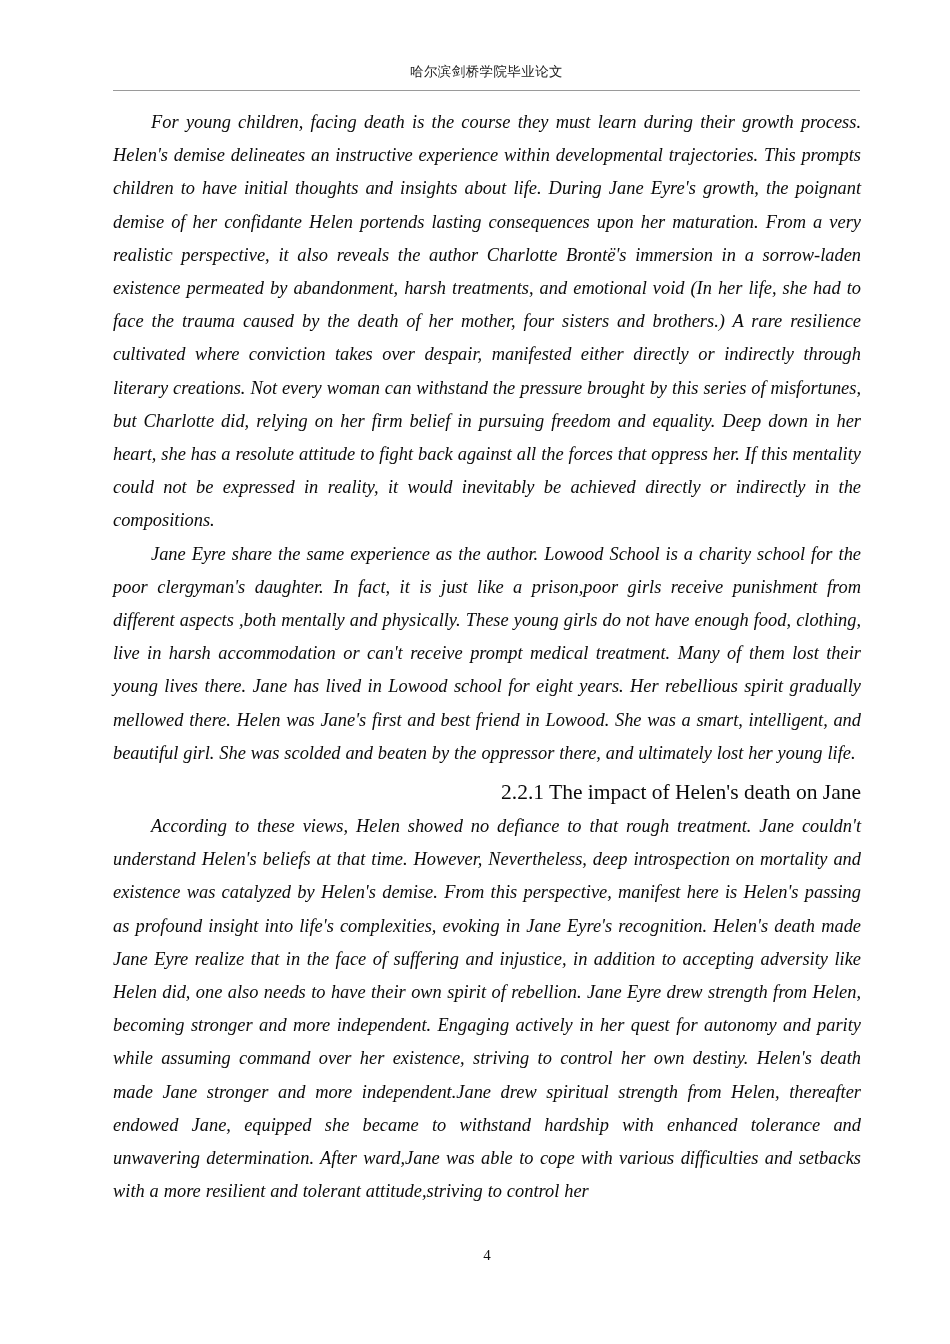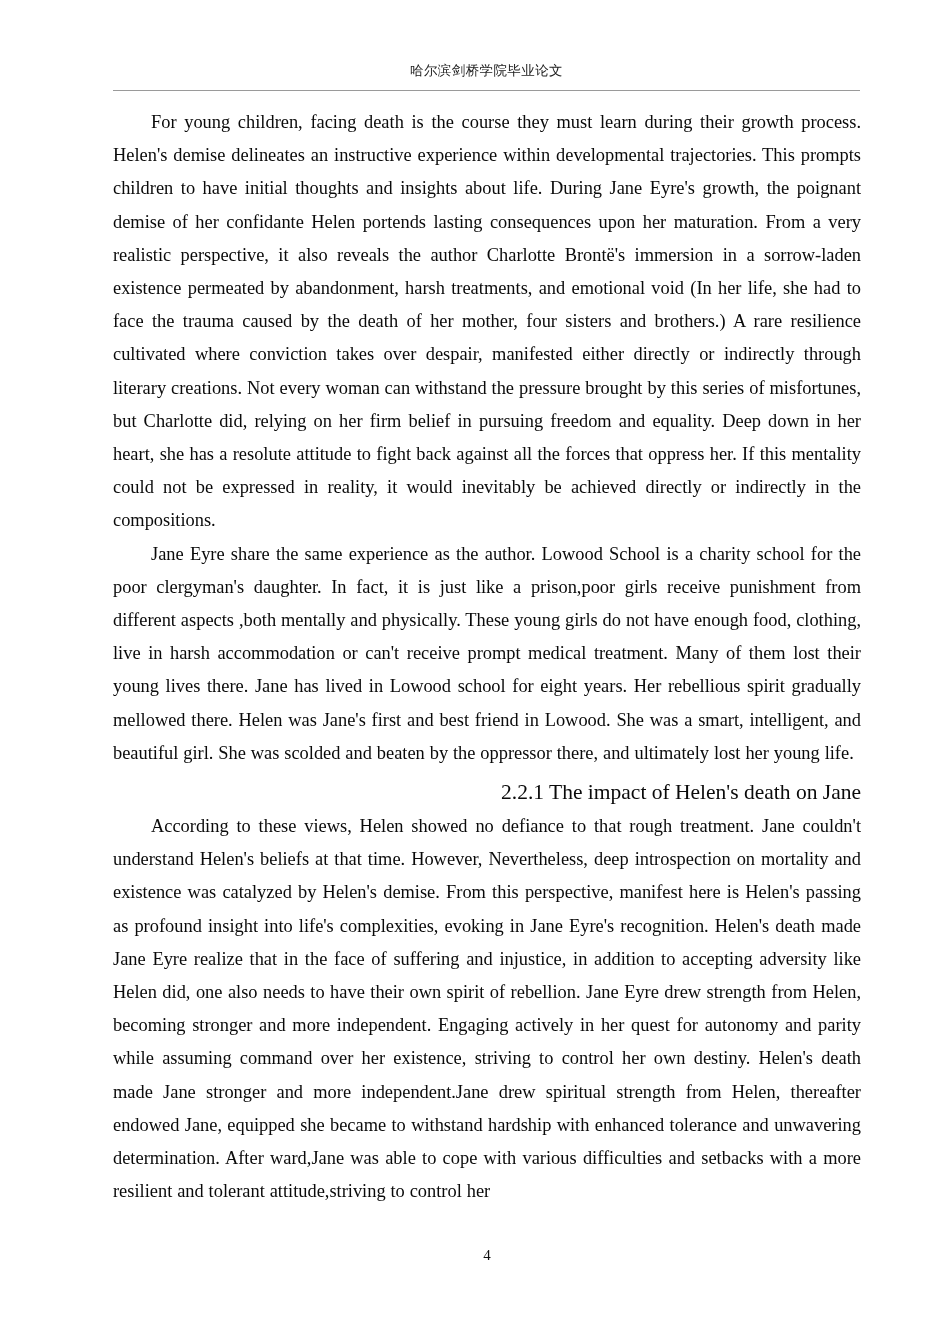--- a/index.html
+++ b/index.html
@@ -22,21 +22,21 @@
     overflow: hidden;
   }
 
   
   .page-header {
     position: absolute;
     left: 113px;
     top: 62px;
     width: 747px;
     text-align: center;
-    font-family: Liberation Mono, monospace;
+    font-family: Liberation Serif, serif;
     font-size: 13.5px;
     line-height: 19px;
     color: #1a1a1a;
     letter-spacing: 0.4px;
   }
   .header-rule {
     position: absolute;
     left: 113px;
     top: 90px;
     width: 747px;
@@ -56,20 +56,21 @@
     margin: 0;
     font-size: 18.4px;
     line-height: 33.2px;
     text-align: justify;
     text-justify: inter-word;
     text-indent: 38px;
     font-family: "Liberation Serif", "DejaVu Serif", serif;
     color: #0a0a0a;
     word-spacing: 0.3px;
     hyphens: none;
+    font-style: italic;
   }
 
   h3.section-heading {
     margin: 4px 0 0 0;
     font-size: 21.5px;
     line-height: 36px;
     font-weight: normal;
     font-family: "Liberation Serif", "DejaVu Serif", serif;
     color: #0a0a0a;
     text-align: right;

